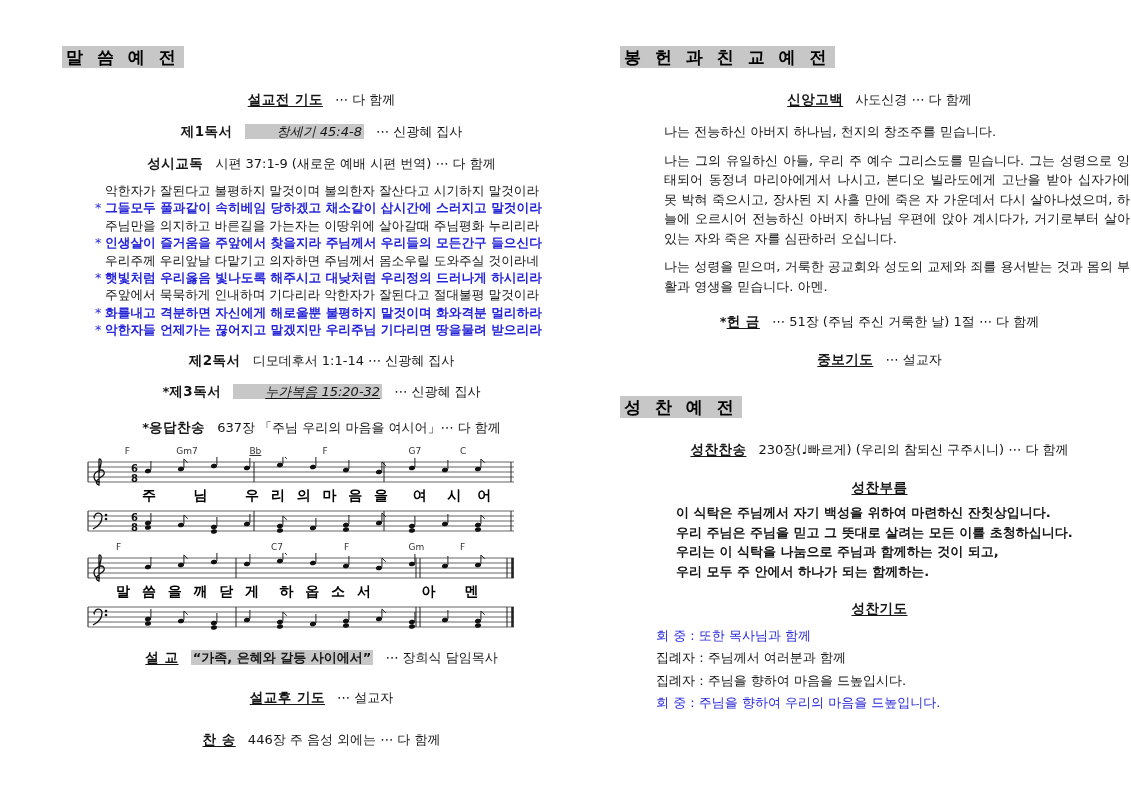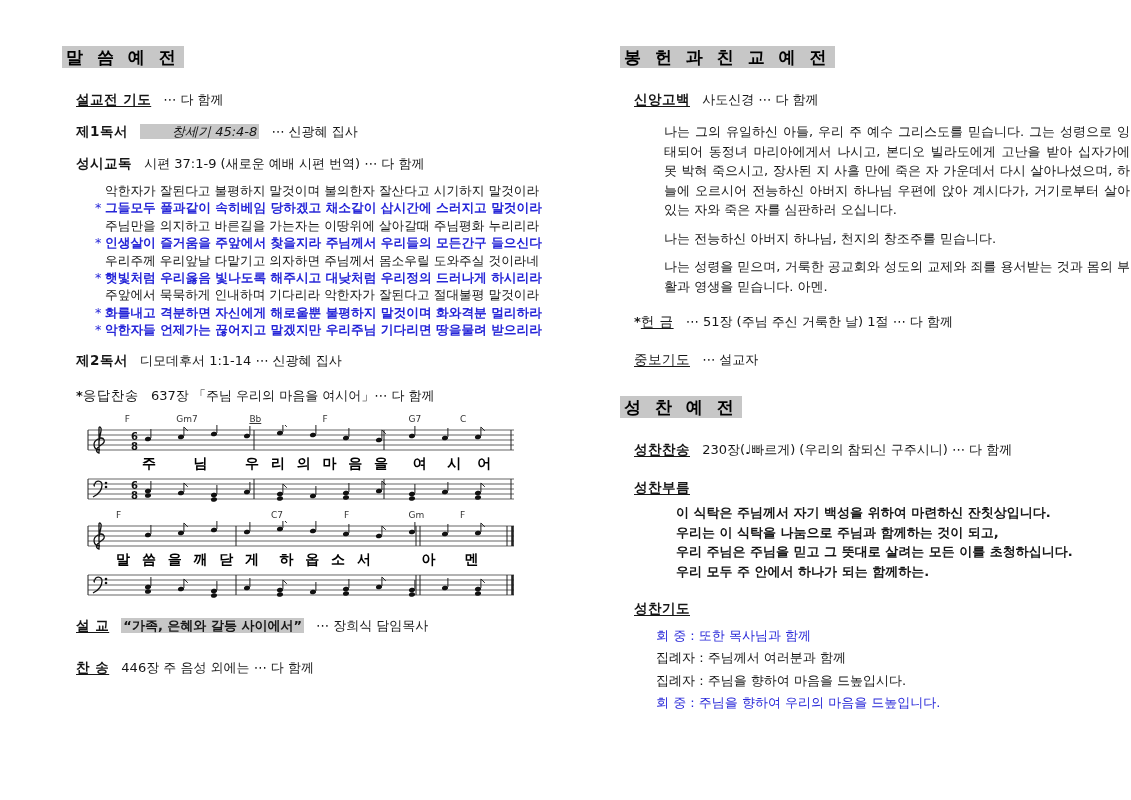--- a/index.html
+++ b/index.html
@@ -10,25 +10,25 @@
     font-family:"DejaVu Sans", sans-serif; color:#161616; font-size:13px;
   }
   .col { position:absolute; top:46px; }
   .col-left  { left:62px;  width:505px; }
   .col-right { left:620px; width:505px; }
 
   .sec-title {
     display:inline-block; font-size:17px; font-weight:bold; letter-spacing:4px;
     background:var(--hl); color:#000; padding:1px 4px; line-height:1.2;
   }
-  .item { margin-top:12px; padding-left:14px; line-height:1.45; }
+  .item { margin-top:12px; padding-left:14px; line-height:1.45;text-align:center; }
   .mt22 { margin-top:22px; } .mt16 { margin-top:16px; } .mt18 { margin-top:18px; }
   .mt20 { margin-top:20px; }
   .lbl { font-weight:bold; font-size:13.5px; letter-spacing:0.5px; }
-  .thin { font-weight:normal; }
+  .thin { font-weight:bold; }
   .u { text-decoration:underline; text-underline-offset:2px; }
   .tail { margin-left:8px; }
   .hl { background:var(--hl); padding:0 2px; }
   .it { font-style:italic;padding-left:32px; }
   .star { font-weight:bold; }
   .blue { color:var(--blue); }
 
   .para.prayer { margin:10px 0 0 44px; width:468px; line-height:1.55; text-align:justify; }
 
   .resp { margin:8px 0 0 34px; position:relative; }
@@ -88,20 +88,25 @@
         <div class="resp-line"><span class="star"></span><span class="">주앞에서 묵묵하게 인내하며 기다리라 악한자가 잘된다고 절대불평 말것이라</span></div>
         <div class="resp-line blue"><span class="star">*</span><span class="">화를내고 격분하면 자신에게 해로울뿐 불평하지 말것이며 화와격분 멀리하라</span></div>
         <div class="resp-line blue"><span class="star">*</span><span class="">악한자들 언제가는 끊어지고 말겠지만 우리주님 기다리면 땅을물려 받으리라</span></div>
       </div>
 
     <div class="item">
       <span class="lbl">제2독서</span>
       <span class="tail">디모데후서 1:1-14 ⋯ 신광혜 집사</span>
     </div>
 
+    <div class="item">
+      <span class="star">*</span><span class="lbl">제3독서</span>
+      <span class="hl it u tail">누가복음 15:20-32</span>
+      <span class="tail">⋯ 신광혜 집사</span>
+    </div>
 
     <div class="item mt16">
       <span class="star thin">*</span><span class="lbl thin">응답찬송</span>
       <span class="tail">637장 「주님 우리의 마음을 여시어」⋯ 다 함께</span>
     </div>
 
     <div class="score">
       <div class="score-system">
         <div class="chord-row">
             <span class="" style="left: 9%;">F</span>
@@ -325,38 +330,42 @@
           </svg>
       </div>
     </div>
 
     <div class="item mt16">
       <span class="lbl u">설  교</span>
       <span class="hl tail" style="font-weight:bold">“가족, 은혜와 갈등 사이에서”</span>
       <span class="tail">⋯ 장희식 담임목사</span>
     </div>
 
+    <div class="item mt20">
+      <span class="lbl u">설교후 기도</span>
+      <span class="tail">⋯ 설교자</span>
+    </div>
 
     <div class="item mt22">
       <span class="lbl u">찬 송</span>
       <span class="tail">446장  주 음성 외에는 ⋯  다 함께</span>
     </div>
   </div>
 
   <div class="col col-right">
     <div class="sec-title">봉 헌 과 친 교 예 전</div>
 
     <div class="item mt22">
       <span class="lbl u">신앙고백</span>
       <span class="tail">사도신경 ⋯ 다 함께</span>
     </div>
 
     <div class="creed">
+        <div class="creed-p">나는 전능하신 아버지 하나님, 천지의 창조주를 믿습니다.</div>
         <div class="creed-p">나는 그의 유일하신 아들, 우리 주 예수 그리스도를 믿습니다. 그는 성령으로 잉태되어 동정녀 마리아에게서 나시고, 본디오 빌라도에게 고난을 받아 십자가에 못 박혀 죽으시고, 장사된 지 사흘 만에 죽은 자 가운데서 다시 살아나셨으며, 하늘에 오르시어 전능하신 아버지 하나님 우편에 앉아 계시다가, 거기로부터 살아 있는 자와 죽은 자를 심판하러 오십니다.</div>
-        <div class="creed-p">나는 전능하신 아버지 하나님, 천지의 창조주를 믿습니다.</div>
         <div class="creed-p">나는 성령을 믿으며, 거룩한 공교회와 성도의 교제와 죄를 용서받는 것과 몸의 부활과 영생을 믿습니다. 아멘.</div>
       </div>
 
     <div class="item mt16">
       <span class="star thin">*</span><span class="lbl thin u">헌 금</span>
       <span class="tail">⋯ 51장 (주님 주신 거룩한 날) 1절 ⋯ 다 함께</span>
     </div>
 
     <div class="item mt18">
       <span class="lbl thin u">중보기도</span>
@@ -368,22 +377,22 @@
     <div class="item mt22">
       <span class="lbl u">성찬찬송</span>
       <span class="tail">230장(♩빠르게) (우리의 참되신 구주시니) ⋯ 다 함께</span>
     </div>
 
     <div class="item mt18">
       <span class="lbl u">성찬부름</span>
     </div>
     <div class="inv-lines">
         <div class="inv-line">이 식탁은 주님께서 자기 백성을 위하여 마련하신 잔칫상입니다.</div>
+        <div class="inv-line">우리 주님은 주님을 믿고 그 뜻대로 살려는 모든 이를 초청하십니다.</div>
         <div class="inv-line">우리는 이 식탁을 나눔으로 주님과 함께하는 것이 되고,</div>
-        <div class="inv-line">우리 주님은 주님을 믿고 그 뜻대로 살려는 모든 이를 초청하십니다.</div>
         <div class="inv-line">우리 모두 주 안에서 하나가 되는 함께하는.</div>
       </div>
 
     <div class="item mt18">
       <span class="lbl u">성찬기도</span>
     </div>
     <div class="dlg-lines">
         <div class="dlg-line blue">회   중 : 또한 목사님과 함께</div>
         <div class="dlg-line">집례자 : 주님께서 여러분과 함께</div>
         <div class="dlg-line">집례자 : 주님을 향하여 마음을 드높입시다.</div>

